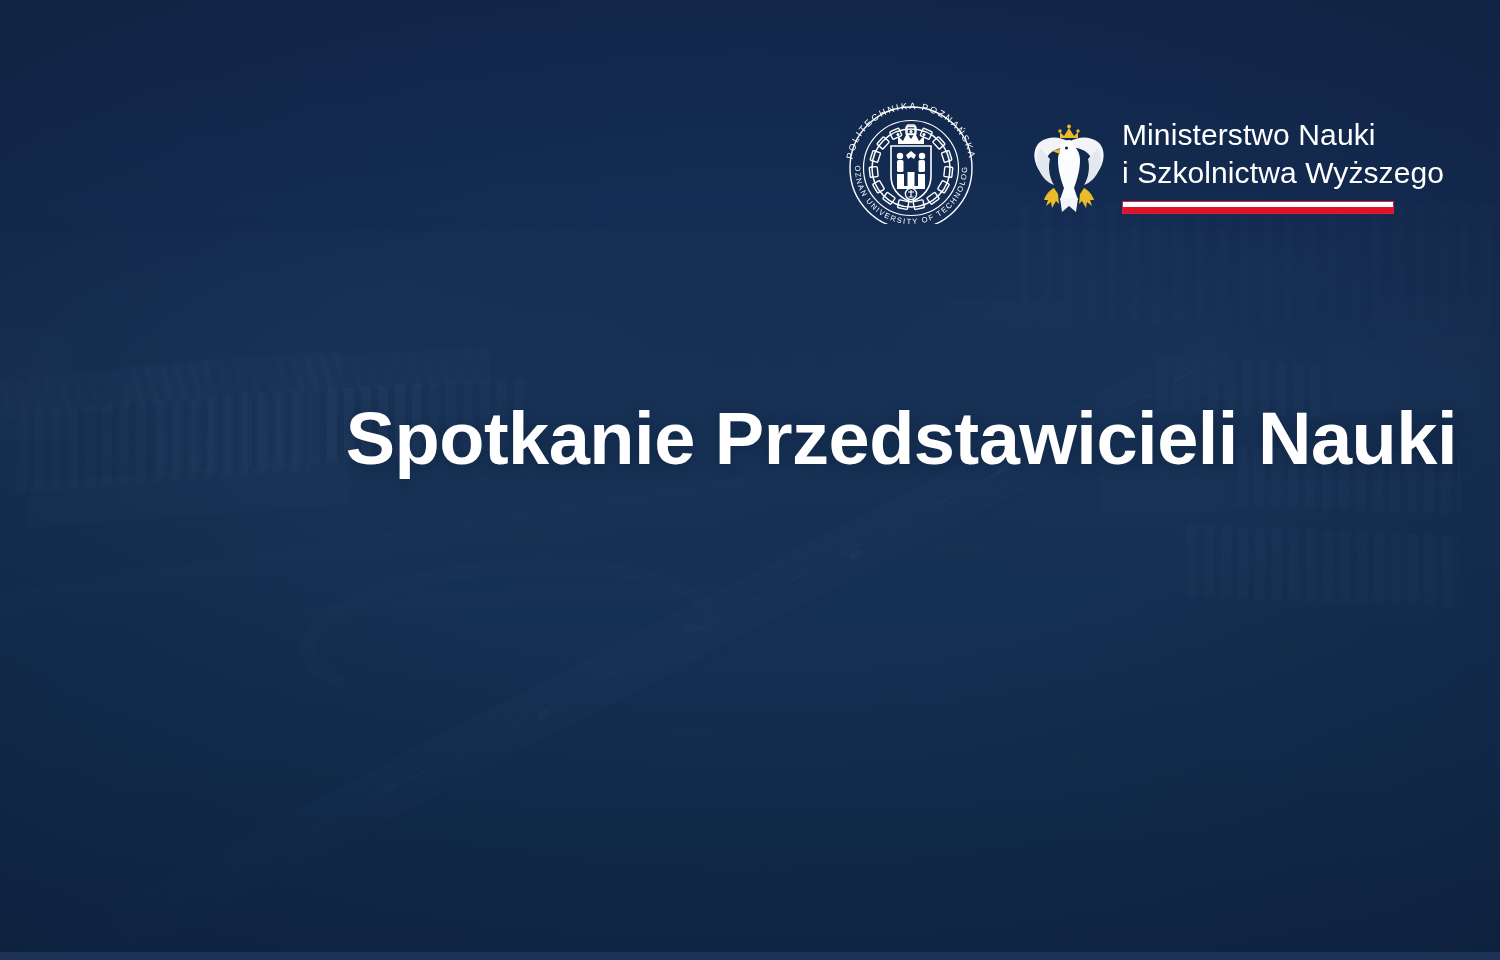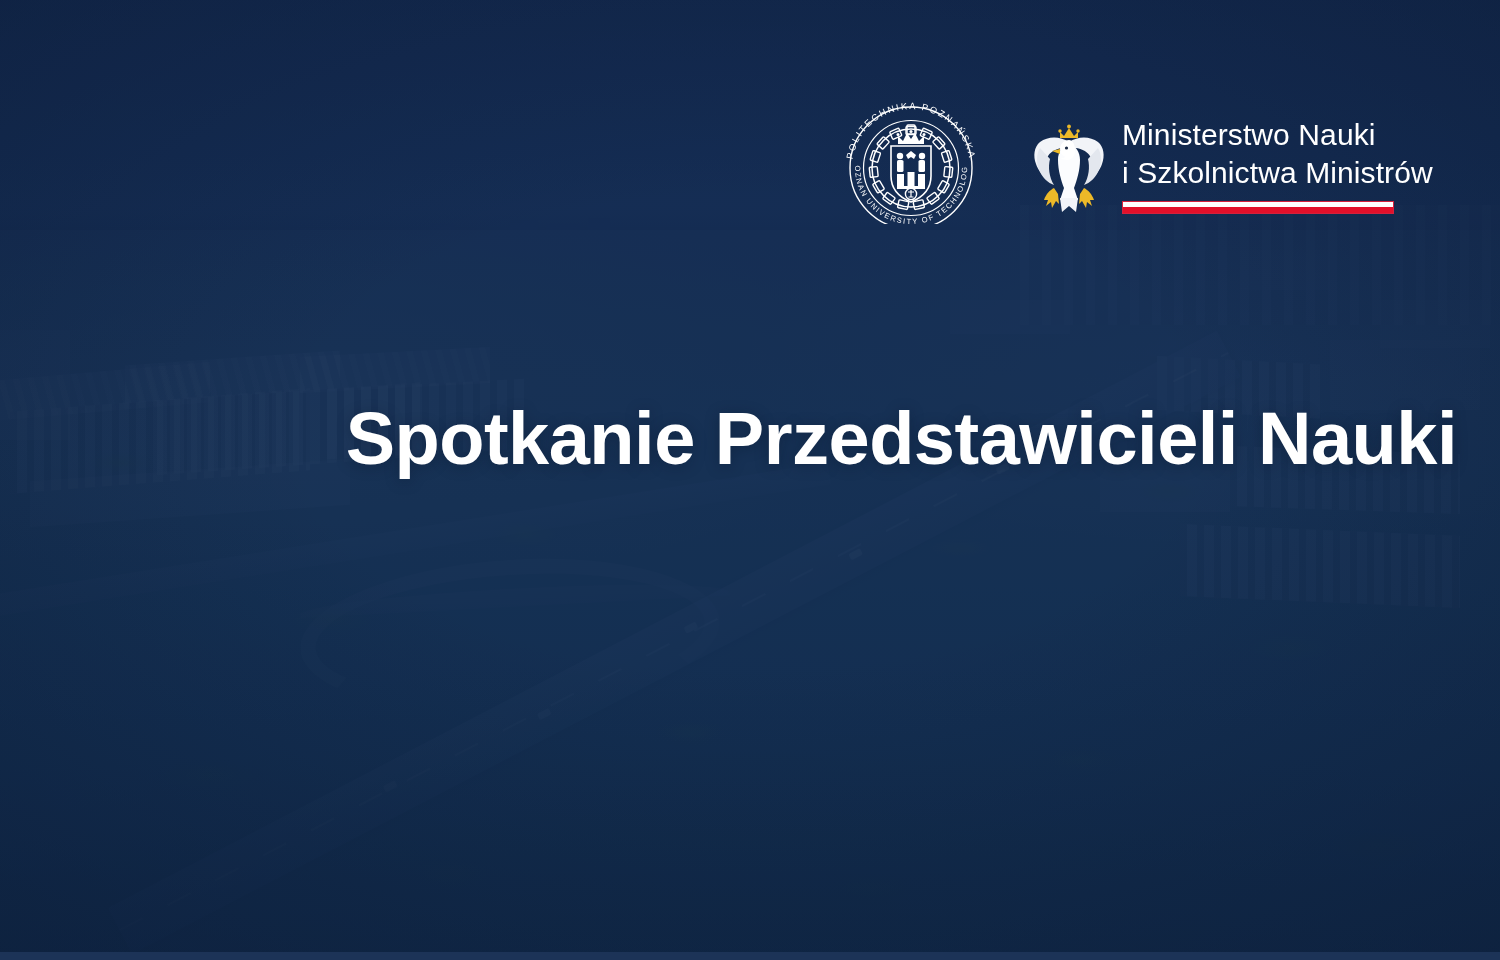--- a/index.html
+++ b/index.html
@@ -378,21 +378,21 @@
         <circle cx="48" cy="11" r="1.7" fill="#ecb928"></circle>
 
         <path d="M30,78 L48,78 L46,92 L39,86 L32,92 Z" fill="#f2f4f8"></path>
 
         <path d="M24,68 C20,70 16,74 14,80 L18,80 L16,86 L21,82 L22,88 L26,81 L29,84 L28,74 Z" fill="#ecb928"></path>
         <path d="M54,68 C58,70 62,74 64,80 L60,80 L62,86 L57,82 L56,88 L52,81 L49,84 L50,74 Z" fill="#ecb928"></path>
       </svg>
 
       <div class="mnisw-text">
         <div class="mnisw-line">Ministerstwo Nauki</div>
-        <div class="mnisw-line">i Szkolnictwa Ministrów</div>
+        <div class="mnisw-line">i Szkolnictwa Wyższego</div>
         <div class="flagbar"></div>
       </div>
     </div>
   </div>
 
   <div class="headline">
     <span class="ln">Spotkanie Przedstawicieli Nauki</span>
   </div>
 
   <div class="bottombar"></div>

